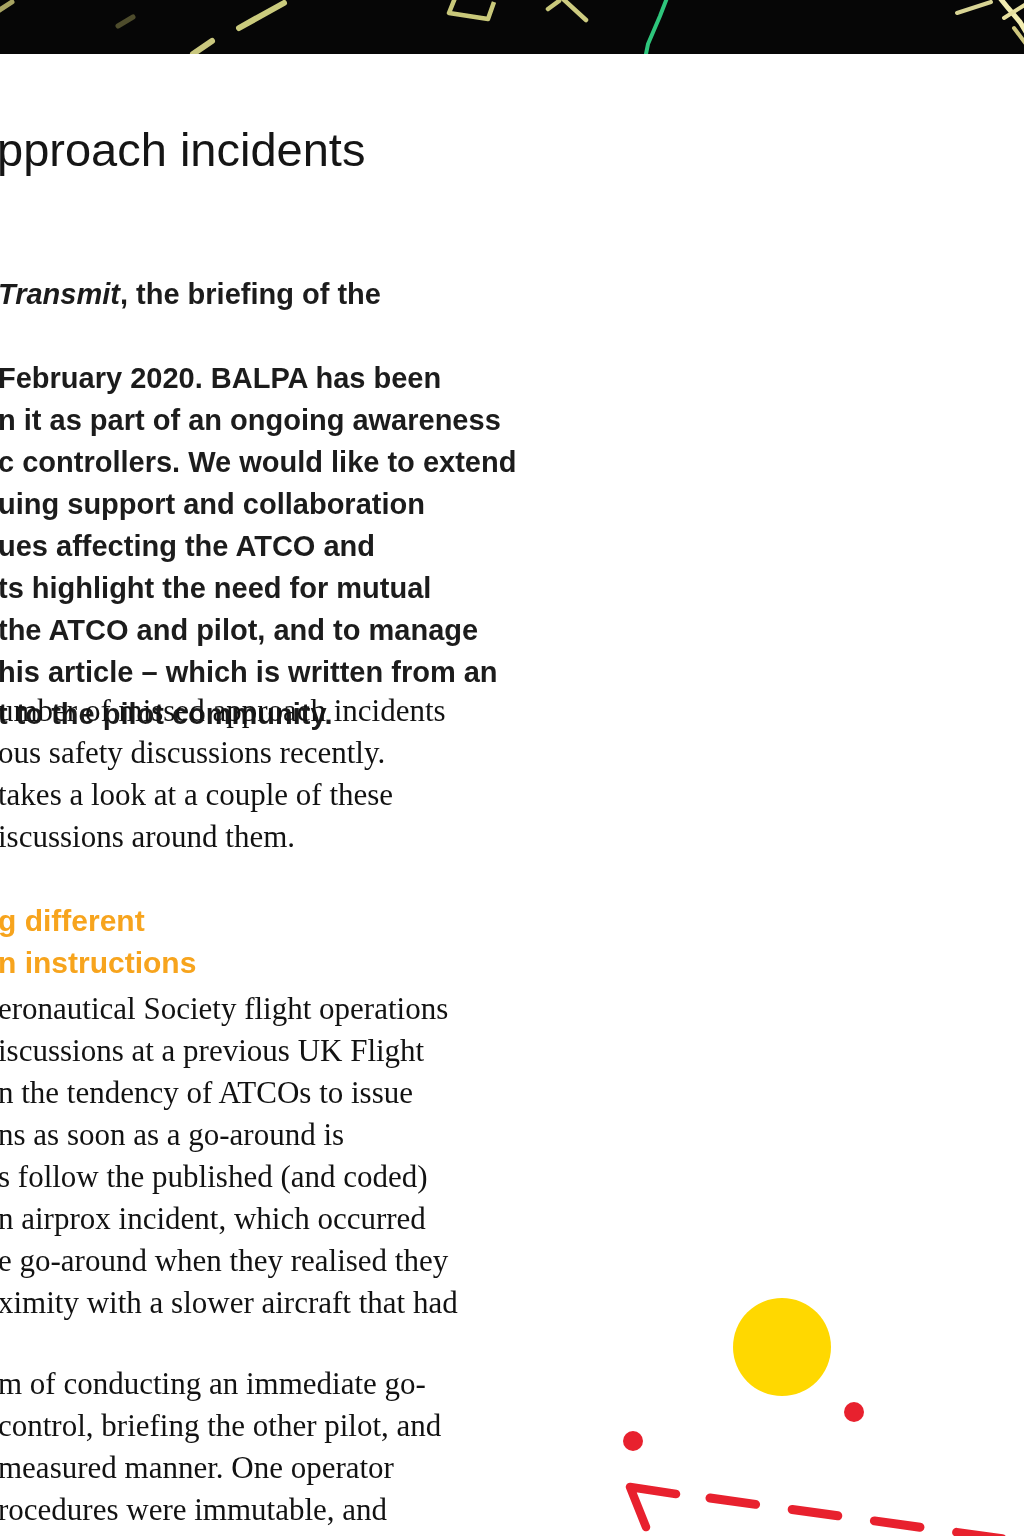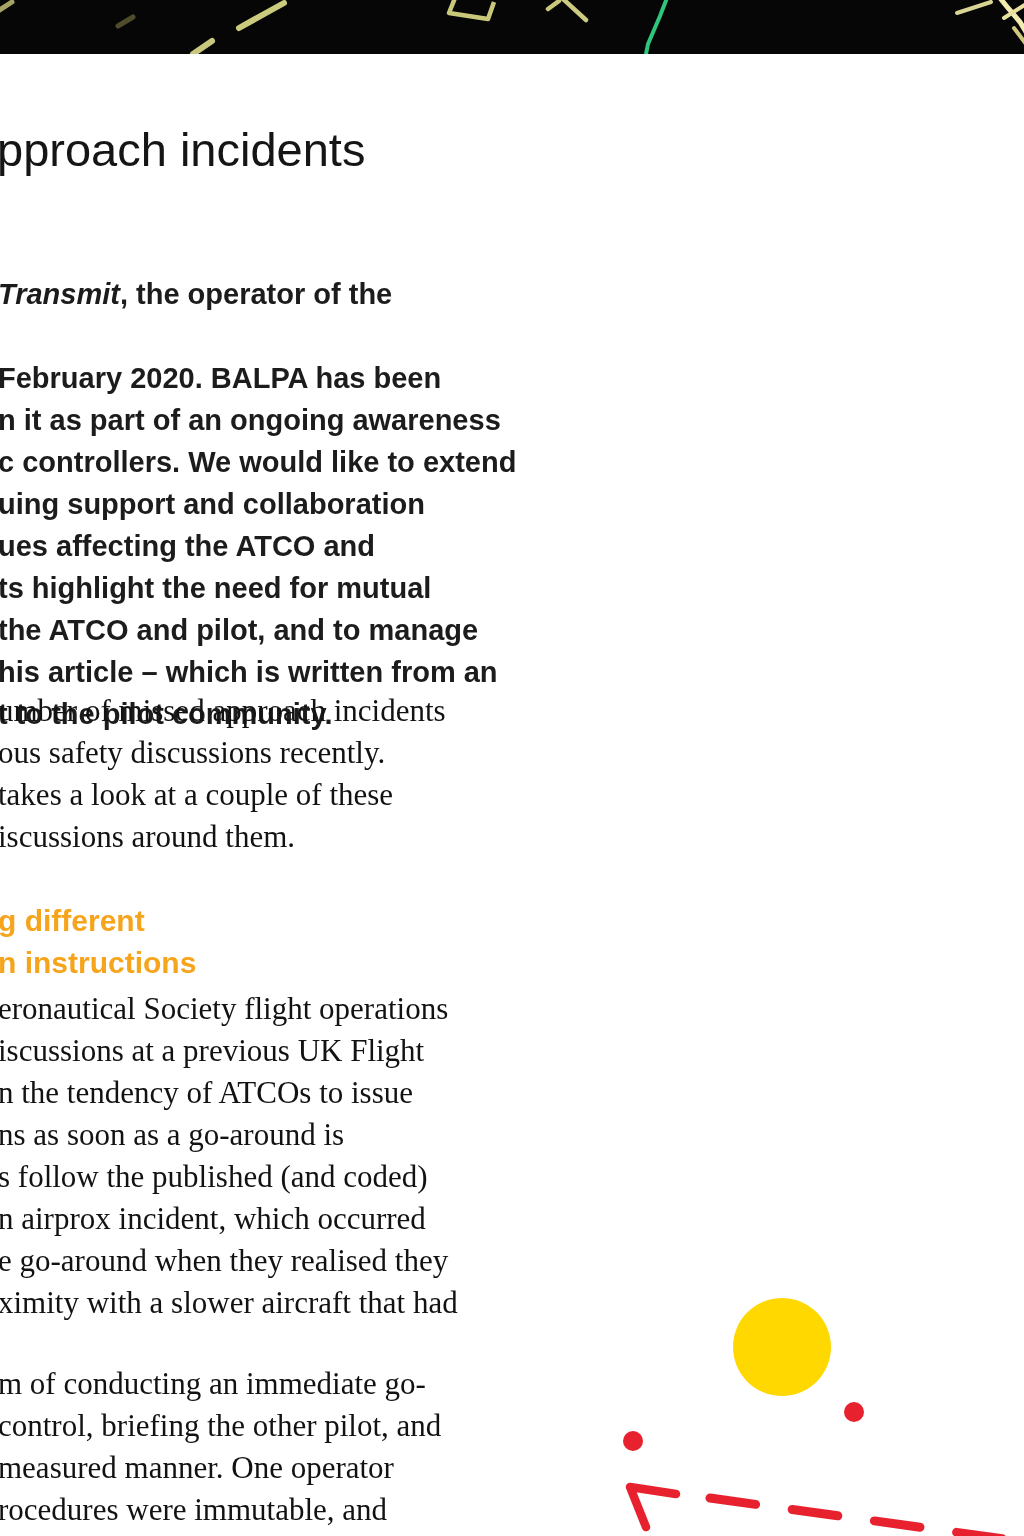--- a/index.html
+++ b/index.html
@@ -60,21 +60,21 @@
     <line x1="957" y1="13" x2="991" y2="2" stroke="#D8D494" stroke-width="4" stroke-linecap="round"></line>
     <polyline points="1000,-2 1008,8 1020,22 1026,32" fill="none" stroke="#F2ECB0" stroke-width="5" stroke-linecap="round"></polyline>
     <line x1="1026" y1="4" x2="1004" y2="18" stroke="#E6DF9E" stroke-width="4" stroke-linecap="round"></line>
     <line x1="1014" y1="28" x2="1026" y2="44" stroke="#CFC77E" stroke-width="4" stroke-linecap="round"></line>
   </svg>
 </div>
 
 <h1 class="page-title">pproach incidents</h1>
 
 <div class="intro">
-  <div><span class="it">Transmit</span><span>, the operator of the</span></div>
+  <div><span class="it">Transmit</span><span>, the briefing of the</span></div>
   <div>February 2020. BALPA has been
 n it as part of an ongoing awareness
 c controllers. We would like to extend
 uing support and collaboration
 ues affecting the ATCO and
 ts highlight the need for mutual
 the ATCO and pilot, and to manage
 his article – which is written from an
 t to the pilot community.</div>
 </div>

